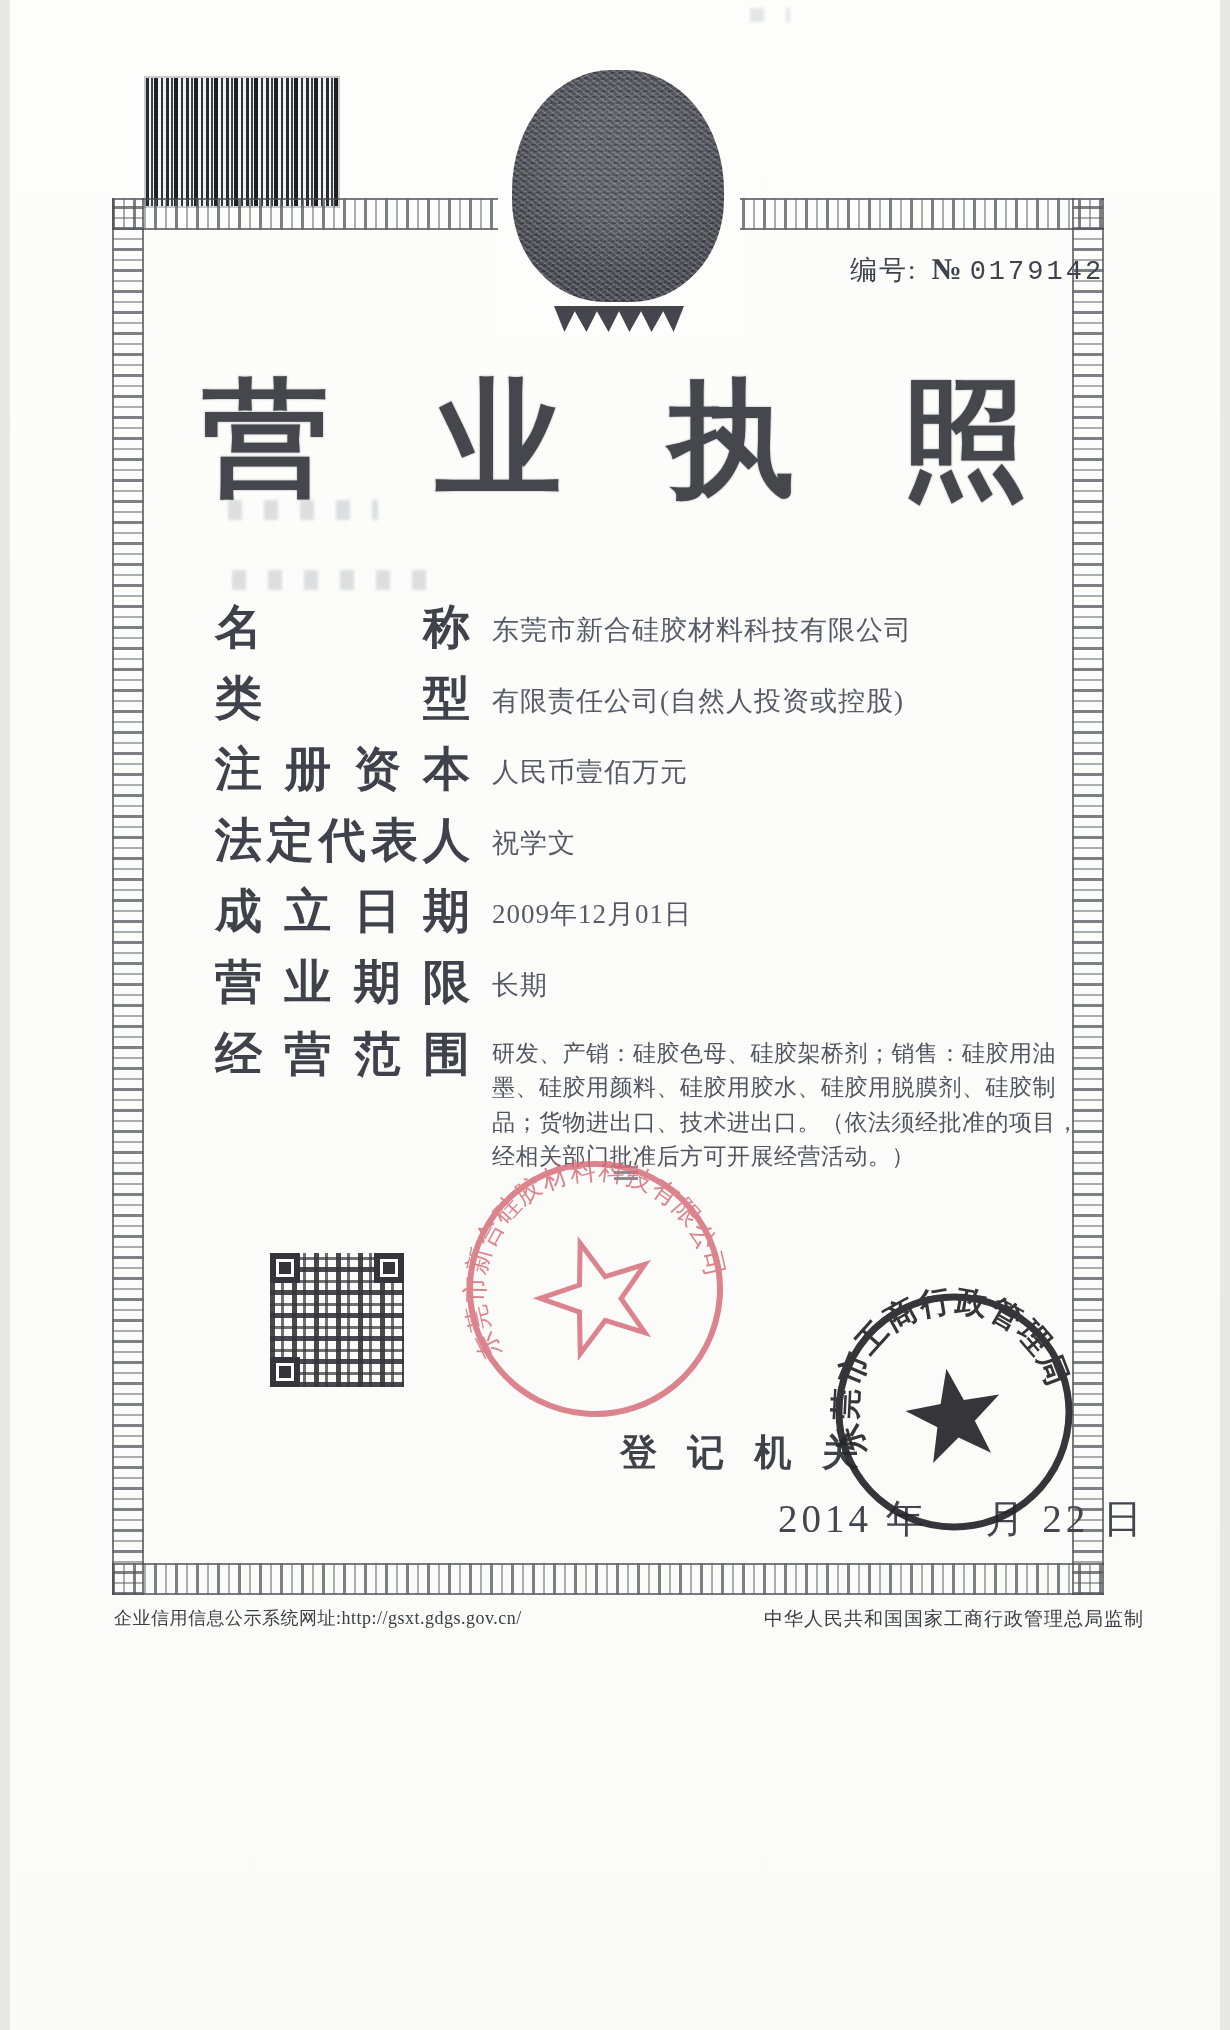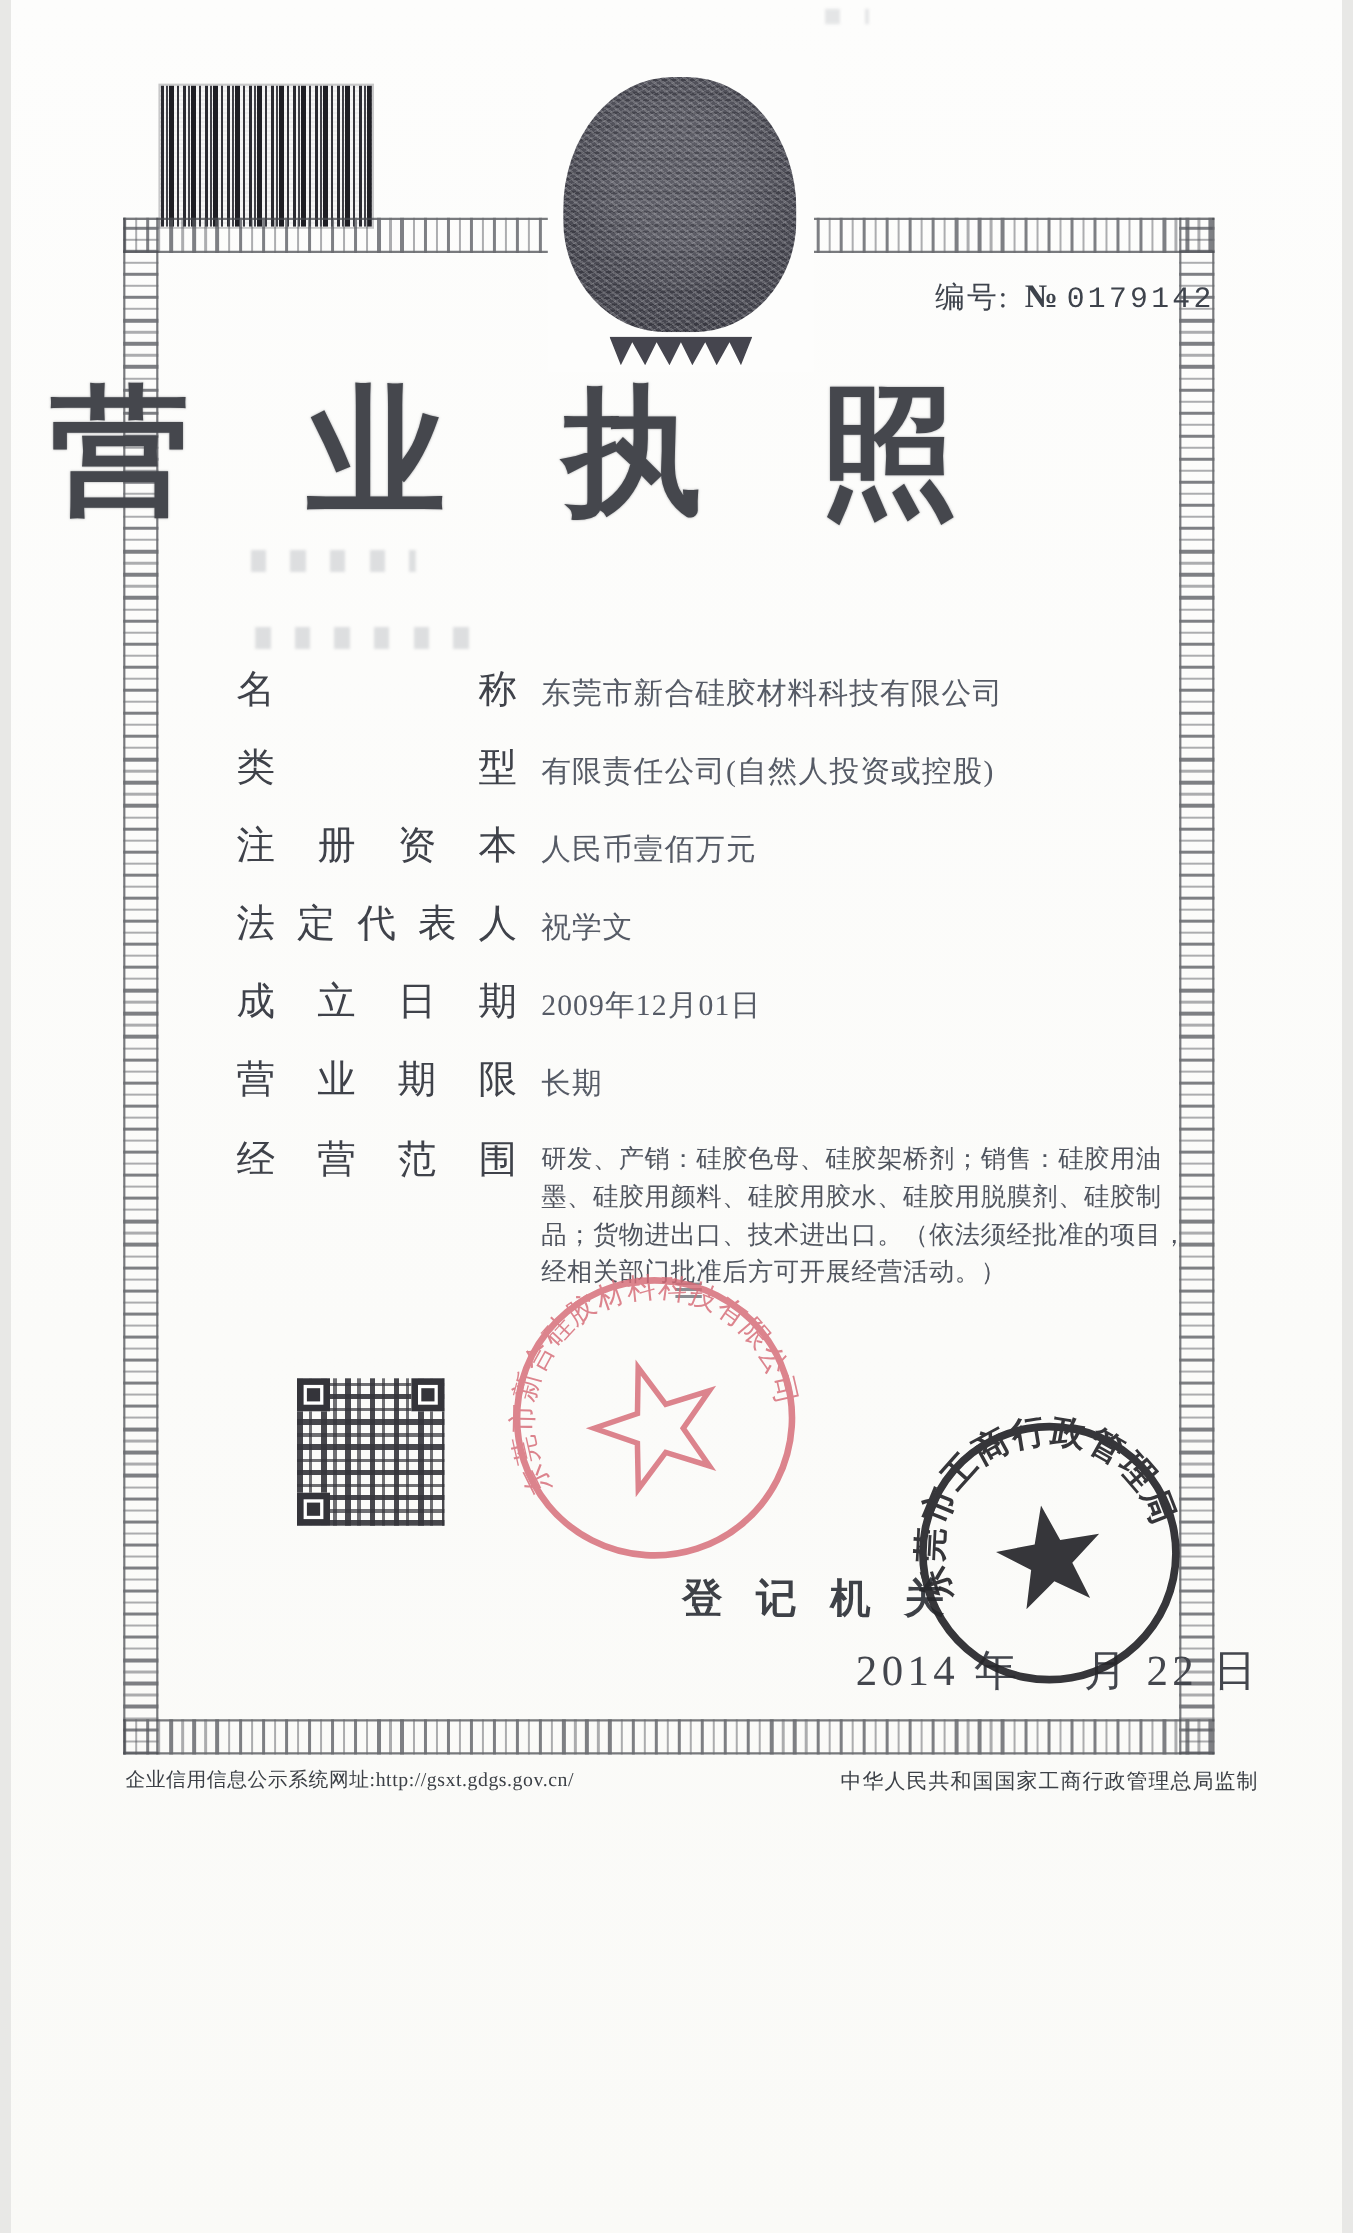--- a/index.html
+++ b/index.html
@@ -54,39 +54,39 @@
   }
   .f-left{left:0;} .f-right{right:0;}
 
   
   .serial{position:absolute; left:840px; top:252px; z-index:2; font-size:27px; color:#3e434c; letter-spacing:2px; white-space:nowrap;}
   .serial .nosym{font-weight:bold; font-size:30px; margin:0 6px 0 14px;}
   .serial .num{font-family:"Liberation Mono", monospace; font-size:27px; letter-spacing:3px;}
 
   
   .title{
-    position:absolute; left:0; top:328px; width:100%; text-align:left; z-index:2;
+    position:absolute; left:0; top:356px; width:100%; text-align:center; z-index:2;
     font-family:"Liberation Sans", sans-serif; font-weight:900;
     font-size:126px; letter-spacing:36px; text-indent:36px;
     color:#45474d; text-shadow:0 0 2px rgba(64,66,72,.55);
     white-space:nowrap;
   }
 
   
   .regno{position:absolute; left:612px; top:526px; z-index:2; white-space:nowrap; color:#4c515c;}
   .regno .lbl{font-size:36px; letter-spacing:12px;}
   .regno .val{font-size:38px; letter-spacing:1px; margin-left:18px;}
 
   
   .fields{position:absolute; left:205px; top:606px; width:880px; z-index:2;}
   .row{display:flex; align-items:flex-start; margin-bottom:29px;}
   .row .lbl{
     width:255px; flex:0 0 255px;
-    font-family:"Liberation Sans", sans-serif; font-weight:normal;
-    font-size:35px; line-height:42px; color:#3f424a;
+    font-family:"Liberation Sans", sans-serif; font-weight:bold;
+    font-size:47px; line-height:42px; color:#3f424a;
     text-align:justify; text-align-last:justify; text-justify:inter-character;
   }
   .row .val{
     flex:1; margin-left:22px; padding-top:7px;
     font-size:27px; line-height:1.3; color:#565b66; letter-spacing:1px;
   }
   .row.scope .val{font-size:23px; line-height:1.5; letter-spacing:.5px; padding-top:4px; color:#50555f;}
 
   
   .qr{position:absolute; left:260px; top:1253px; width:134px; height:134px; z-index:2;

